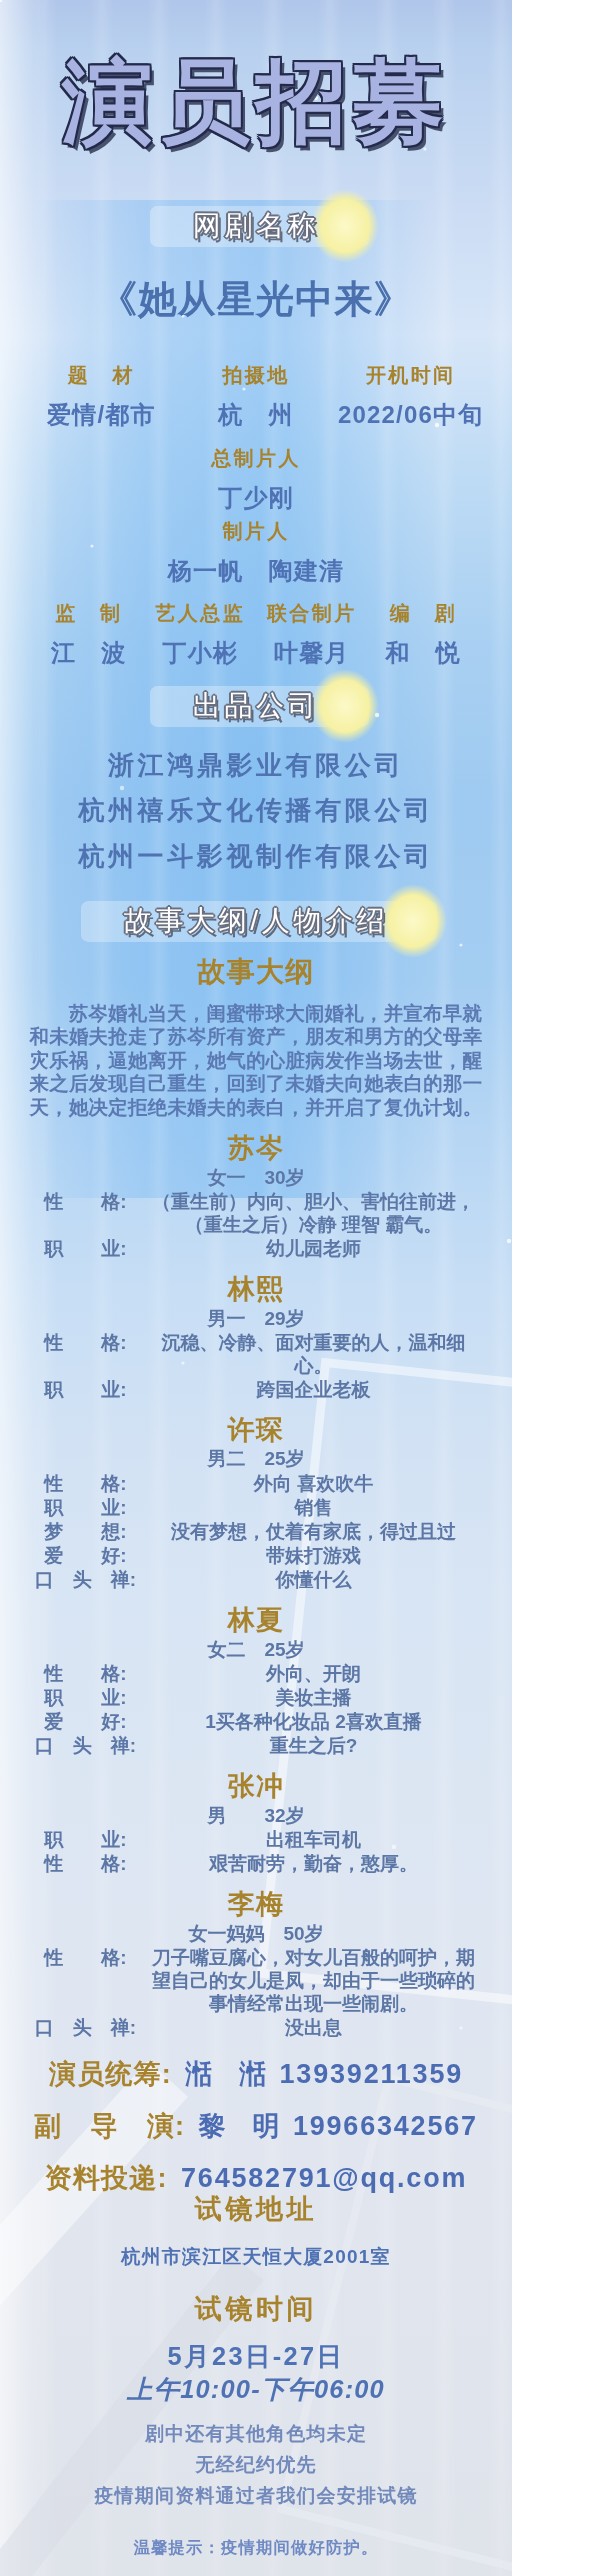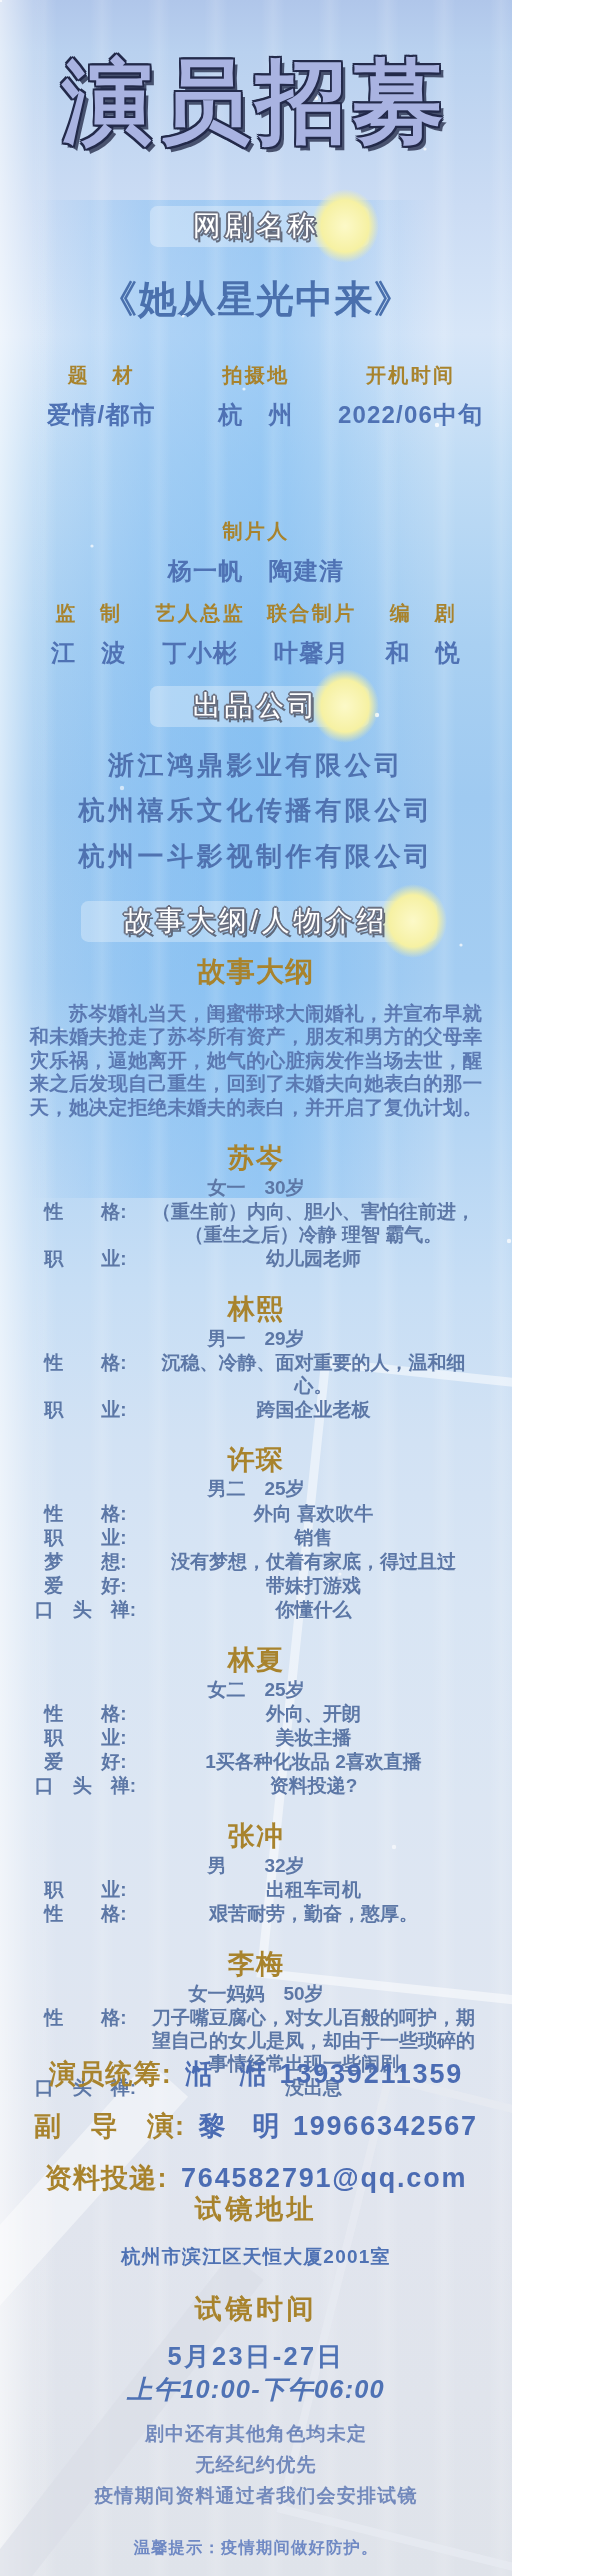--- a/index.html
+++ b/index.html
@@ -74,21 +74,21 @@
   .credits4 .info-col{flex:1;}
   
   .companies{top:749px;}
   .company-line{font-size:26px;line-height:32px;font-weight:900;color:#4f72b0;letter-spacing:3.6px;margin-top:13.3px;}
   .company-line:first-child{margin-top:0;}
   
   .story-wrap{top:956px;text-align:center;padding:0 28px;}
   .gold-h{color:#a8832d;font-size:28px;line-height:31px;font-weight:900;letter-spacing:1.2px;}
   .synopsis{margin-top:14.5px;font-size:19.4px;line-height:23.6px;color:#5b79b2;font-weight:700;
     text-indent:2em;letter-spacing:0.3px;}
-  .char{margin-top:24px;}
+  .char{margin-top:14px;}
   .char-name{color:#a8832d;font-size:27px;line-height:31px;font-weight:900;letter-spacing:1.2px;}
   .char-role{margin-top:2.4px;font-size:19px;line-height:22px;font-weight:700;color:#5c77a6;}
   .trait{display:flex;font-size:19px;line-height:23px;font-weight:700;color:#5c77a6;margin-top:1.2px;}
   .t-label{flex:0 0 115px;}
   .t-value{flex:1;}
   
   .contacts{top:2059px;}
   .contact-line{display:flex;justify-content:center;gap:13.3px;margin-top:21px;
     font-size:27px;line-height:31px;font-weight:900;}
   .contact-line:first-child{margin-top:0;}
@@ -141,20 +141,24 @@
     <div class="info-col">
       <div class="lbl-gold">拍摄地</div>
       <div class="val-blue">杭　州</div>
     </div>
     <div class="info-col">
       <div class="lbl-gold">开机时间</div>
       <div class="val-blue">2022/06中旬</div>
     </div>
   </div>
 
+  <div class="sec" id="credit-chief">
+    <div class="lbl-gold">总制片人</div>
+    <div class="val-blue">丁少刚</div>
+  </div>
 
   <div class="sec" id="credit-producer">
     <div class="lbl-gold">制片人</div>
     <div class="val-blue">杨一帆　陶建清</div>
   </div>
 
   <div class="sec credits4">
     <div class="info-col">
       <div class="lbl-gold">监　制</div>
       <div class="val-blue">江　波</div>
@@ -260,21 +264,21 @@
       <div class="trait">
         <span class="t-label">职　　业:</span>
         <span class="t-value">美妆主播</span>
       </div>
       <div class="trait">
         <span class="t-label">爱　　好:</span>
         <span class="t-value">1买各种化妆品 2喜欢直播</span>
       </div>
       <div class="trait">
         <span class="t-label">口　头　禅:</span>
-        <span class="t-value">资料投递?</span>
+        <span class="t-value">重生之后?</span>
       </div>
     </div>
 
     <div class="char">
       <div class="char-name gold-h">张冲</div>
       <div class="char-role">男　　32岁</div>
       <div class="trait">
         <span class="t-label">职　　业:</span>
         <span class="t-value">出租车司机</span>
       </div>

